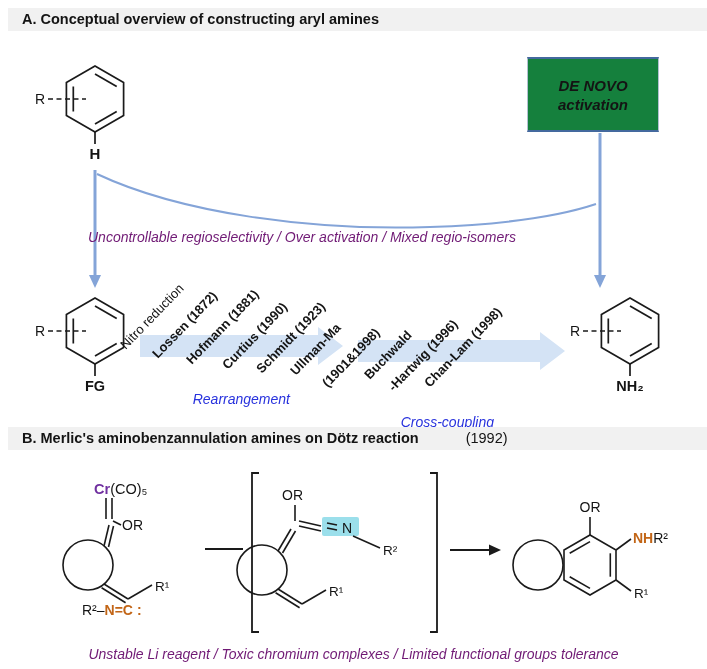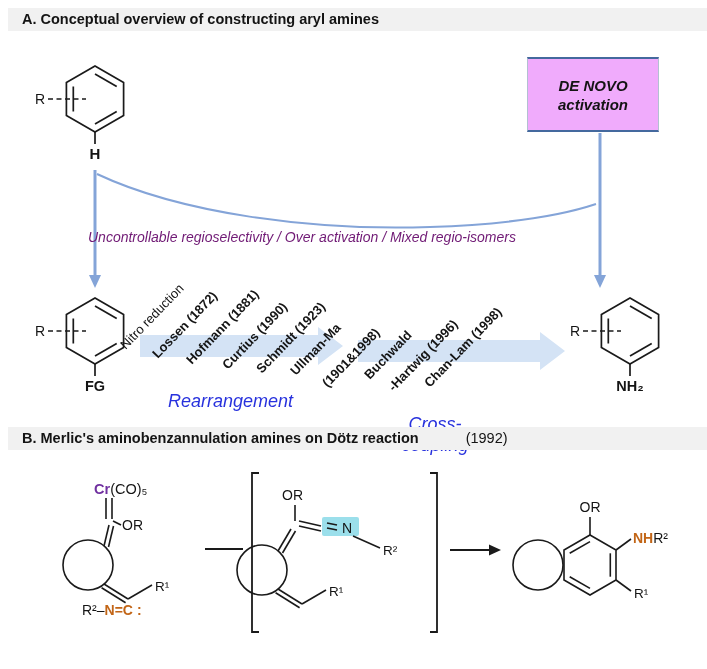--- a/index.html
+++ b/index.html
@@ -4,24 +4,24 @@
 <style>
   html,body{margin:0;padding:0;}
   body{width:707px;height:669px;background:#ffffff;font-family:"Liberation Sans","DejaVu Sans",sans-serif;color:#141414;}
   .page{position:relative;width:707px;height:669px;overflow:hidden;background:#ffffff;}
   .page>div,.page>svg{position:absolute;}
   svg{overflow:visible;}
   svg text{font-family:"Liberation Sans","DejaVu Sans",sans-serif;fill:#141414;}
   .sec-header{left:8px;width:691px;height:23px;background:#f1f1f1;font-size:14.5px;font-weight:bold;line-height:23px;padding-left:14px;}
   .sec-header .year{font-weight:normal;margin-left:43px;}
   .blue-note{color:#701a75;font-style:italic;font-size:14px;white-space:nowrap;}
-  .denovo{left:527px;top:57px;width:130px;height:71px;background:#f0abfc;border:1px solid #b3c0d2;border-top:2.5px solid #44699e;border-bottom:2.5px solid #44699e;display:flex;flex-direction:column;justify-content:center;align-items:center;font-weight:bold;font-style:italic;font-size:15px;line-height:19px;}
+  .denovo{left:527px;top:57px;width:130px;height:71px;background:#15803d;border:1px solid #b3c0d2;border-top:2.5px solid #44699e;border-bottom:2.5px solid #44699e;display:flex;flex-direction:column;justify-content:center;align-items:center;font-weight:bold;font-style:italic;font-size:15px;line-height:19px;}
   .method{font-size:13px;font-weight:bold;white-space:nowrap;line-height:15px;transform:rotate(-46deg);transform-origin:0 100%;}
   .method.plain{font-weight:normal;}
-  .cat{color:#2832dd;font-style:italic;font-size:18px;text-align:center;}
+  .cat{color:#2832dd;font-style:italic;font-size:14px;text-align:right;}
   .footer{left:0;top:646px;width:707px;text-align:center;}
 </style>
 </head>
 <body>
 
 <div class="page">
 
   <svg width="707" height="669" style="left:0;top:0">
     <polygon points="140,335 318,335 318,327 343,346 318,365 318,357 140,357" fill="#d4e3f5"></polygon>
     <polygon points="358,340 540,340 540,332 565,351 540,370 540,362 358,362" fill="#d4e3f5"></polygon>
@@ -160,14 +160,15 @@
       <line x1="570" y1="133.4" x2="549.7" y2="121.7"></line>
       <line x1="570" y1="80" x2="570" y2="62"></line>
       <line x1="596" y1="95" x2="611" y2="84"></line>
       <line x1="596" y1="125" x2="611" y2="136"></line>
     </g>
     <text x="570" y="57" font-size="14" text-anchor="middle">OR</text>
     <text x="613" y="88" font-size="14"><tspan fill="#c26516" font-weight="bold">NH</tspan><tspan>R²</tspan></text>
     <text x="614" y="143" font-size="13.5">R¹</text>
   </svg>
 
+  <div class="blue-note footer">Unstable Li reagent / Toxic chromium complexes / Limited functional groups tolerance</div>
 
 </div>
 
 </body></html>

